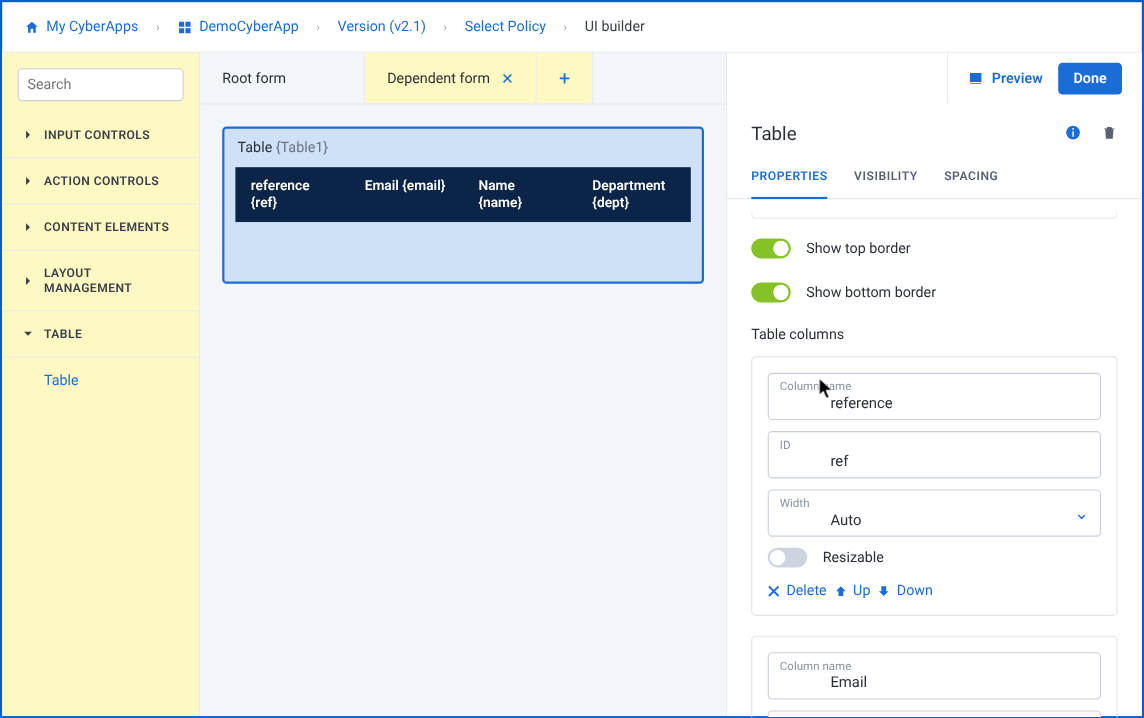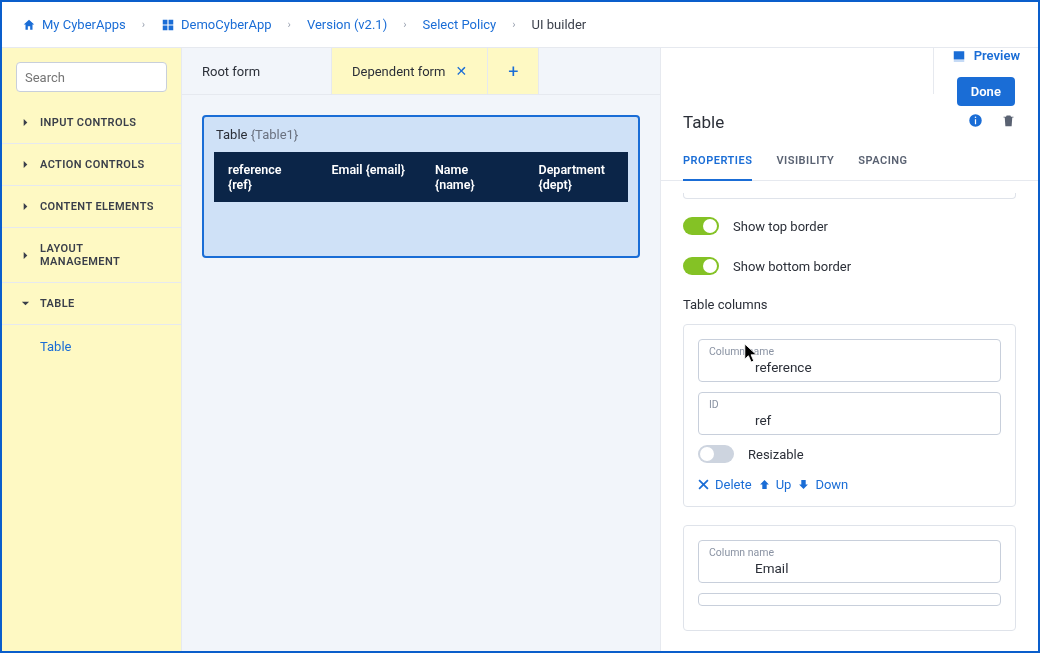--- a/index.html
+++ b/index.html
@@ -31,21 +31,21 @@
   .side-child { padding: 14px 38px; font-size: 13px; color: #1a6dd6; cursor: pointer; }
 
   
   .top-row { height: 46px; display: flex; align-items: stretch; background: #f2f5fa; }
   .tabs { display: flex; }
   .tab { min-width: 150px; padding: 0 20px; display: flex; align-items: center; gap: 10px; font-size: 13px; color: #2b2f38; border-right: 1px solid #e6e9ef; background: #f2f5fa; }
   .tab.active { background: #fef9c3; }
   .tab .x { color: #1a6dd6; font-size: 14px; cursor: pointer; }
   .tab.add { min-width: 46px; justify-content: center; color: #1a6dd6; font-size: 18px; cursor: pointer; }
   .top-spacer { flex: 1; }
-  .top-actions { display: flex; align-items: center; gap: 14px; padding: 0 18px; background: #fff; border-left: 1px solid #e6e9ef; flex-direction: column; }
+  .top-actions { display: flex; align-items: center; gap: 14px; padding: 0 18px; background: #fff; border-left: 1px solid #e6e9ef; }
   .preview-btn { display: flex; align-items: center; gap: 8px; color: #1a6dd6; font-size: 13px; font-weight: 600; cursor: pointer; }
   .preview-btn svg { width: 14px; height: 14px; fill: #1a6dd6; }
   .done-btn { background: #1a6dd6; color: #fff; border-radius: 4px; padding: 7px 14px; font-size: 13px; font-weight: 600; cursor: pointer; }
 
   
   .canvas { flex: 1; padding: 20px; overflow: auto; background:#f2f5fa; border-top:1px solid #e6e9ef;}
   .widget { border: 2px solid #1a6dd6; border-radius: 4px; background: #cfe1f7; padding: 0; }
   .widget-head { padding: 10px 12px; font-size: 13px; color: #2b2f38; }
   .widget-head .muted { color: #6b7280; }
   .tbl-head { background: #0b2548; color: #fff; display: flex; margin: 0 10px; }
@@ -257,20 +257,27 @@
 
       <div class="col-card">
         <div class="field">
           <div class="flabel">Column name</div>
           <div class="fval">reference</div>
         </div>
         <div class="field">
           <div class="flabel">ID</div>
           <div class="fval">ref</div>
         </div>
+        <div class="field select">
+          <div>
+            <div class="flabel">Width</div>
+            <div class="fval">Auto</div>
+          </div>
+          <div class="right">⌄</div>
+        </div>
         <div class="toggle-row" style="margin-bottom:10px;">
           <div class="toggle">
               <div class="knob"></div>
             </div>
           <span>Resizable</span>
         </div>
         <div class="col-actions">
           <div class="link-act">
             <svg viewBox="0 0 10 10">
                 <path d="M1 1l8 8M9 1l-8 8" stroke="#1a6dd6" stroke-width="1.6"></path>

